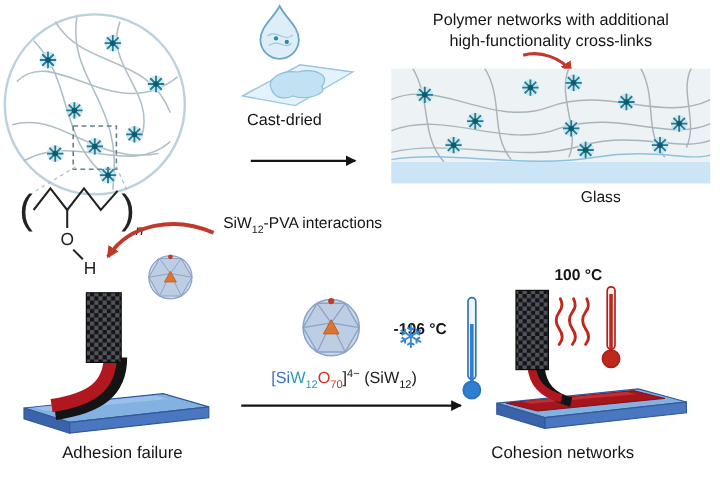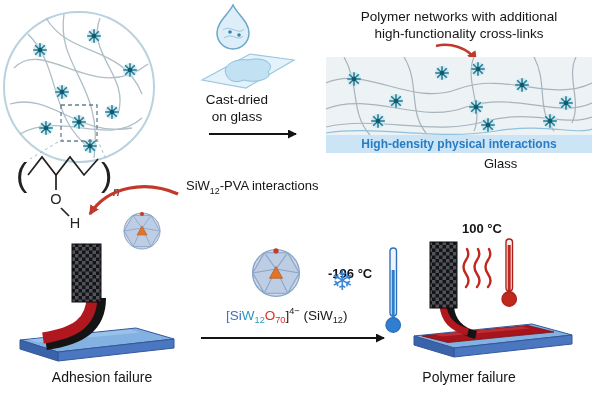--- a/index.html
+++ b/index.html
@@ -115,21 +115,20 @@
     <circle cx="29" cy="33" r="1.8" fill="#2a8aa8"></circle>
   </svg>
 
   <svg class="abs" style="left:198px;top:46px" width="100" height="46" viewBox="0 0 100 46">
     <polygon points="4,34 52,8 96,14 48,42" fill="#e3f2fb" stroke="#9cc6e0" stroke-width="1.2"></polygon>
     <path d="M28,28 C24,20 36,12 50,14 C66,10 78,18 70,26 C76,32 58,38 46,34 C36,38 30,34 28,28 Z" fill="#c2e1f3" stroke="#8fbfdc" stroke-width="1"></path>
   </svg>
 
   <div class="abs cap tc" style="left:184px;top:92px;width:106px">
     <div>Cast-dried</div>
-    <div>on glass</div>
   </div>
   <svg class="abs" style="left:206px;top:127px" width="102" height="14" viewBox="0 0 102 14">
     <line x1="3" y1="7" x2="90" y2="7" stroke="#141414" stroke-width="1.8" marker-end="url(#arrow-black)"></line>
   </svg>
 
   <div class="abs cap tc" style="left:320px;top:9px;width:278px">
     <div>Polymer networks with additional</div>
     <div>high-functionality cross-links</div>
   </div>
   <svg class="abs" style="left:430px;top:41px" width="54" height="26" viewBox="0 0 54 26">
@@ -157,21 +156,20 @@
         <use href="#burst" transform="translate(152,12)"></use>
         <use href="#burst" transform="translate(150,50)"></use>
         <use href="#burst" transform="translate(196,28)"></use>
         <use href="#burst" transform="translate(240,46)"></use>
         <use href="#burst" transform="translate(52,64)"></use>
         <use href="#burst" transform="translate(162,68)"></use>
         <use href="#burst" transform="translate(224,64)"></use>
       </g>
       <rect y="78" width="266" height="18" fill="#cbe4f6"></rect>
     </svg>
-    <div class="abs band-label" style="left:0;top:78px;width:266px;height:18px;line-height:18px;text-align:center">High-density physical interactions</div>
   </div>
 
   <div class="abs" style="left:484px;top:156px;font-size:13px">Glass</div>
 
   <svg class="abs" style="left:12px;top:240px" width="180" height="126" viewBox="0 0 180 126">
     <g>
       <polygon points="8,100 124,88 162,99 46,112" fill="#82b1e2" stroke="#33589c" stroke-width="1"></polygon>
       <polygon points="46,112 162,99 162,108 46,121" fill="#4a77c0" stroke="#33589c" stroke-width="1"></polygon>
       <polygon points="8,100 46,112 46,121 8,109" fill="#3a63a9" stroke="#33589c" stroke-width="1"></polygon>
       <polygon points="16,99.5 118,89.5 128,92.5 26,102.5" fill="#a9ccf0" opacity="0.6"></polygon>
@@ -227,15 +225,15 @@
     <g>
       <polygon points="18,98 124,87.5 150,94 44,104.5" fill="#a6151c" stroke="#7e1016" stroke-width="0.8"></polygon>
       <polygon points="30,96.5 118,88.5 126,90.5 38,98.5" fill="#c5343b" opacity="0.8"></polygon>
     </g>
     <g>
       <path d="M46,68 C47,83 55,93 72,97" fill="none" stroke="#141414" stroke-width="8"></path>
       <path d="M39,67 C40,81 48,90 64,94" fill="none" stroke="#b0171e" stroke-width="7"></path>
       <rect x="26" y="4" width="27" height="66" fill="url(#checker)" stroke="#0d0d0d" stroke-width="1"></rect>
     </g>
   </svg>
-  <div class="abs lbl tc" style="left:390px;top:369px;width:158px">Polymer failure</div>
+  <div class="abs lbl tc" style="left:390px;top:369px;width:158px">Cohesion networks</div>
 
 </div>
 
 </body></html>

